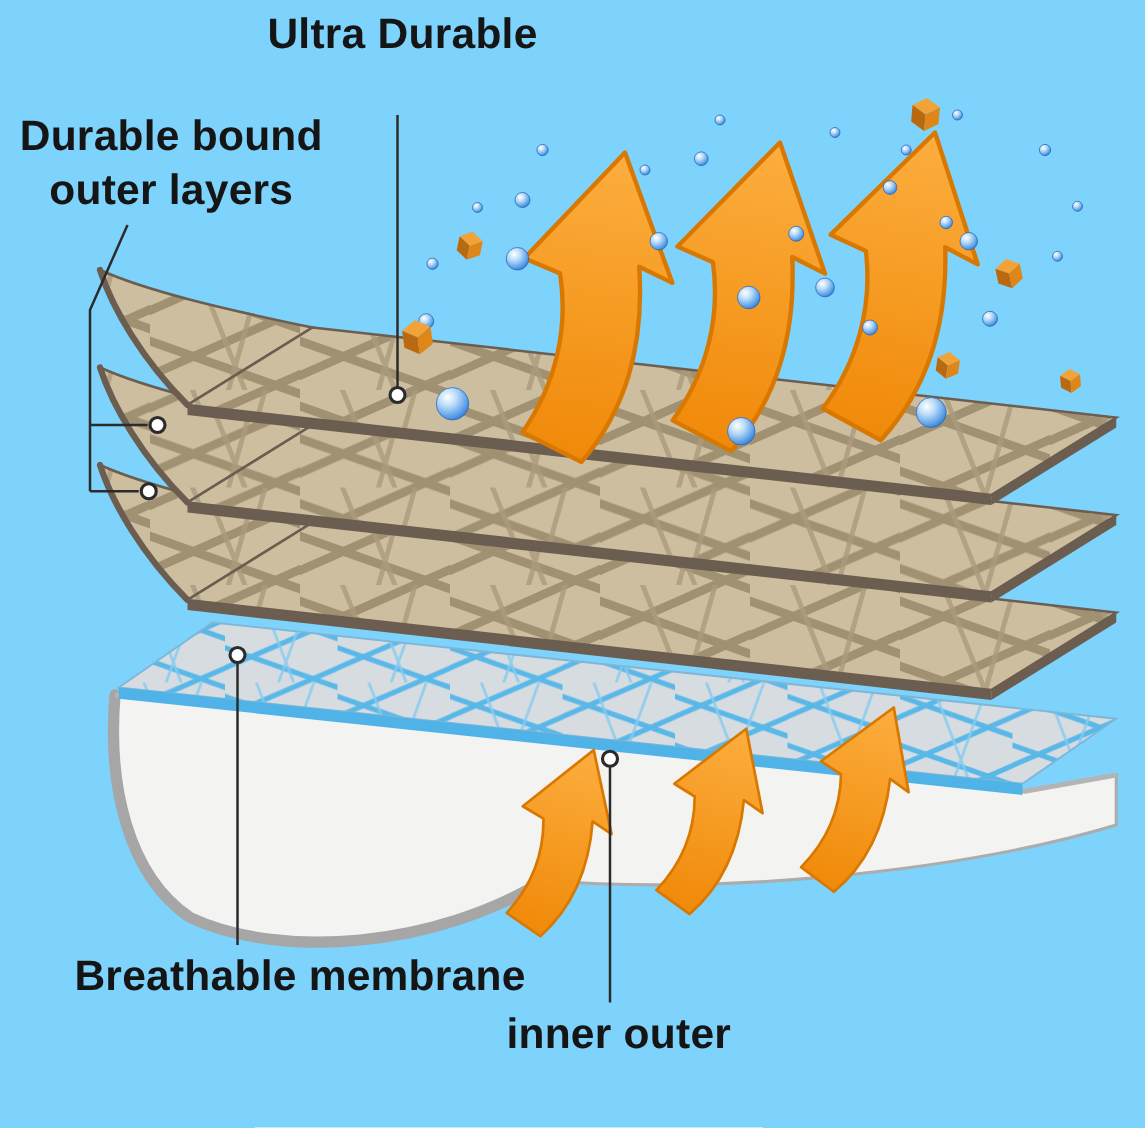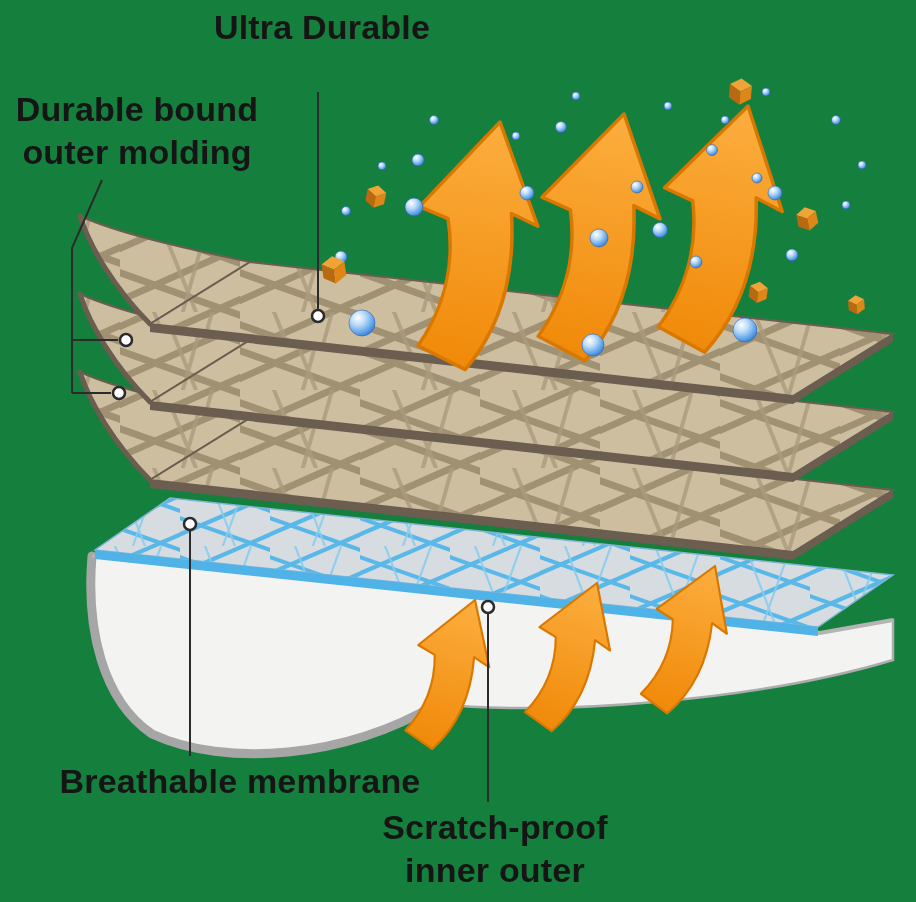--- a/index.html
+++ b/index.html
@@ -1,17 +1,17 @@
 <!DOCTYPE html>
 <html><head>
 <meta charset="utf-8">
 <style>
   html,body{margin:0;padding:0;background:#ffffff;}
   .canvas{
-    position:relative;width:916px;height:902px;background:#15803d;overflow:hidden;
+    position:relative;width:916px;height:902px;background:#7dd3fc;overflow:hidden;
     font-family:"Liberation Sans",sans-serif;
   }
   .diagram-svg{position:absolute;left:0;top:0;}
   .label{
     position:absolute;text-align:center;font-weight:bold;font-size:34px;
     color:#151515;line-height:1.26;letter-spacing:.2px;
   }
   .label span{display:block;}
   #outer-layer-label{left:132px;top:6px;width:380px;}
   #bound-layers-label{left:0px;top:88px;width:274px;}
@@ -180,25 +180,24 @@
       <circle cx="488" cy="607" r="6"></circle>
     </g>
   </svg>
 
   <div class="label" id="outer-layer-label">
     <span>Ultra Durable</span>
   </div>
 
   <div class="label" id="bound-layers-label">
     <span>Durable bound</span>
-    <span>outer molding</span>
+    <span>outer layers</span>
   </div>
 
   <div class="label" id="membrane-label">
     <span>Breathable membrane</span>
   </div>
 
   <div class="label" id="inner-layer-label">
-    <span>Scratch-proof</span>
     <span>inner outer</span>
   </div>
 
 </div>
 
 </body></html>

